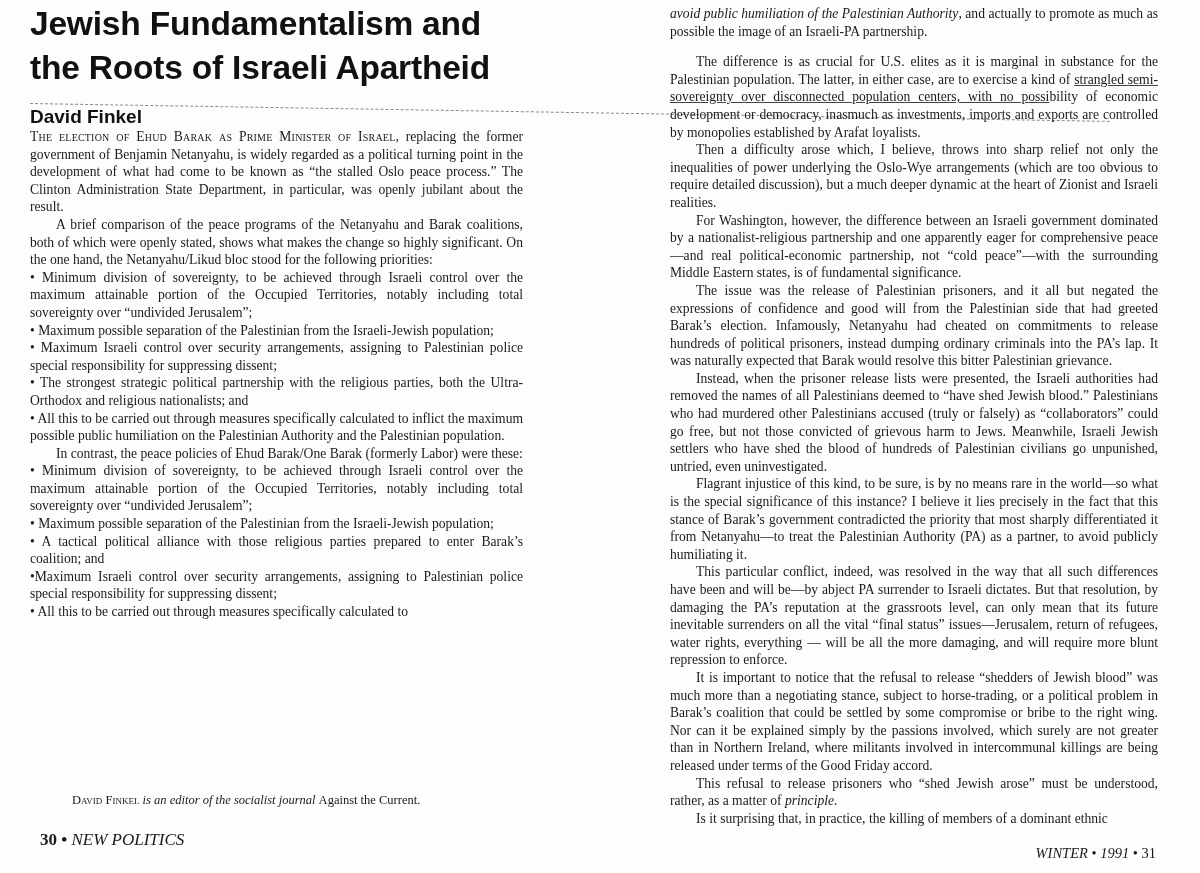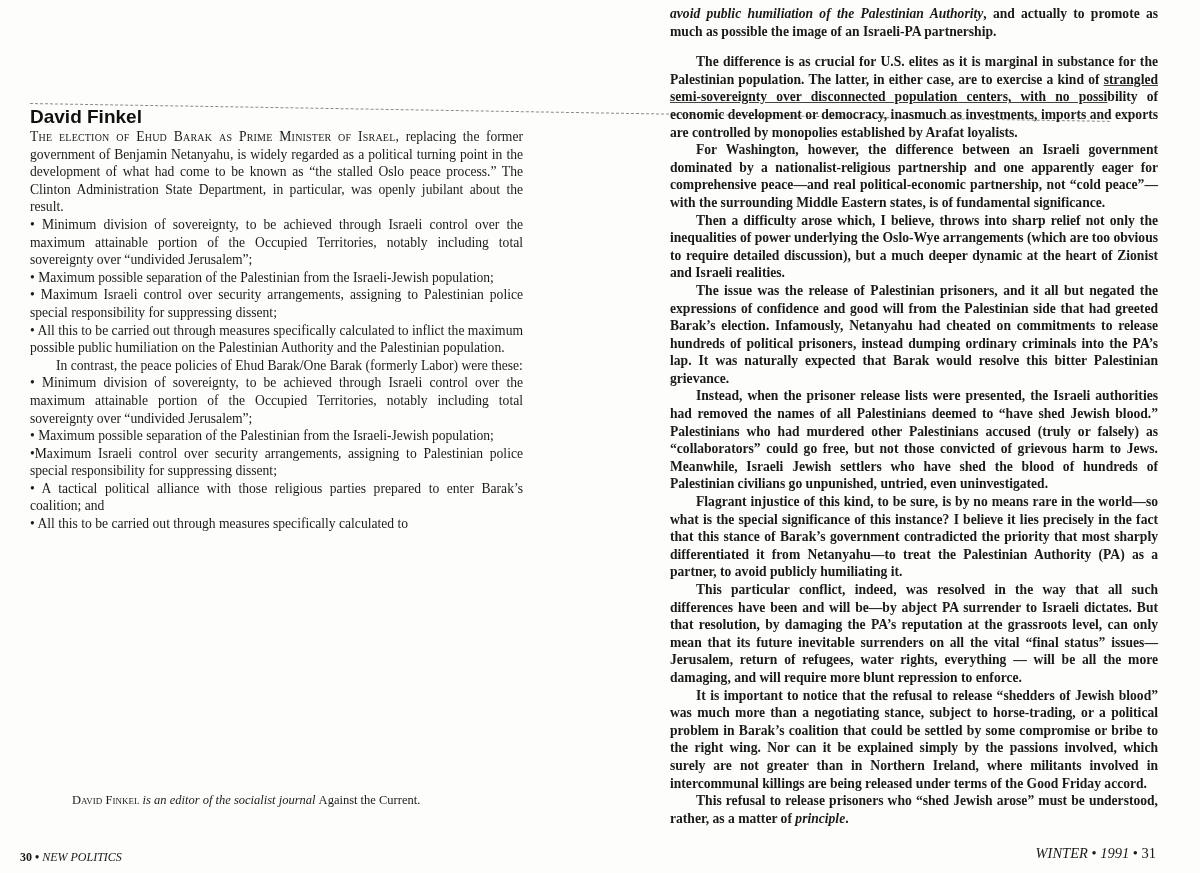--- a/index.html
+++ b/index.html
@@ -25,80 +25,87 @@
   }
   .byline {
     position: absolute; left: 30px; top: 106px;
     font-family: "Liberation Sans", "DejaVu Sans", sans-serif;
     font-weight: bold; font-size: 19px; color: #111;
   }
   .col {
     position: absolute; font-size: 13.6px; line-height: 17.6px; text-align: justify;
   }
   #left-col { left: 30px; top: 128px; width: 493px; }
-  #right-col { left: 670px; top: 5px; width: 488px; font-weight: bold; }
+  #right-col { left: 670px; top: 5px; width: 488px; }
   .col p { margin: 0; }
   .indent { text-indent: 26px; }
   .lead-caps { font-variant: small-caps; letter-spacing: 0.2px; }
   .bullet { text-indent: 0; }
   .gap { height: 8px; }
   .note {
     position: absolute; left: 72px; top: 793px; font-size: 12.5px; white-space: nowrap;
   }
   .note .sc { font-variant: small-caps; }
   .note .it { font-style: italic; text-align: center; }
   .folio-left {
-    position: absolute; left: 20px; top: 830px; font-size: 12px; white-space: nowrap; margin-top: 20px;
+    position: absolute; left: 40px; top: 830px; font-size: 17px; white-space: nowrap;
   }
   .folio-right {
     position: absolute; right: 44px; top: 845px; font-size: 14.5px; white-space: nowrap;
   }
   .it { font-style: italic; }
   .ul { text-decoration: underline; text-decoration-color: #444; }
 </style>
 </head>
 <body>
 
 <div class="page" id="left-page">
+  <h1 class="title" style="margin:0">
+    <div>Jewish Fundamentalism and</div>
+    <div>the Roots of Israeli Apartheid</div>
+  </h1>
   <div class="byline">David Finkel</div>
 
   <div class="col" id="left-col">
     <p><span class="lead-caps">The election of Ehud Barak as Prime Minister of Israel,</span><span> replacing the former government of Benjamin Netanyahu, is widely regarded as a political turning point in the development of what had come to be known as “the stalled Oslo peace process.” The Clinton Administration State Department, in particular, was openly jubilant about the result.</span></p>
+    <p class="indent">A brief comparison of the peace programs of the Netanyahu and Barak coalitions, both of which were openly stated, shows what makes the change so highly significant. On the one hand, the Netanyahu/Likud bloc stood for the following priorities:</p>
     <div>
       <p class="bullet">• Minimum division of sovereignty, to be achieved through Israeli control over the maximum attainable portion of the Occupied Territories, notably including total sovereignty over “undivided Jerusalem”;</p>
       <p class="bullet">• Maximum possible separation of the Palestinian from the Israeli-Jewish population;</p>
       <p class="bullet">• Maximum Israeli control over security arrangements, assigning to Palestinian police special responsibility for suppressing dissent;</p>
+      <p class="bullet">• The strongest strategic political partnership with the religious parties, both the Ultra-Orthodox and religious nationalists; and</p>
       <p class="bullet">• All this to be carried out through measures specifically calculated to inflict the maximum possible public humiliation on the Palestinian Authority and the Palestinian population.</p>
     </div>
     <p class="indent">In contrast, the peace policies of Ehud Barak/One Barak (formerly Labor) were these:</p>
     <div>
       <p class="bullet">• Minimum division of sovereignty, to be achieved through Israeli control over the maximum attainable portion of the Occupied Territories, notably including total sovereignty over “undivided Jerusalem”;</p>
       <p class="bullet">• Maximum possible separation of the Palestinian from the Israeli-Jewish population;</p>
+      <p class="bullet">• A tactical political alliance with those religious parties prepared to enter Barak’s coalition; and</p>
       <p class="bullet">•Maximum Israeli control over security arrangements, assigning to Palestinian police special responsibility for suppressing dissent;</p>
-      <p class="bullet">• A tactical political alliance with those religious parties prepared to enter Barak’s coalition; and</p>
       <p class="bullet" style="text-align:left">• All this to be carried out through measures specifically calculated to</p>
     </div>
   </div>
 
   <div class="note"><span class="sc">David Finkel</span><span class="it"> is an editor of the socialist journal </span><span>Against the Current.</span></div>
 
   <div class="folio-left"><b>30 • </b><span class="it">NEW POLITICS</span></div>
 </div>
 
 <div class="rule"></div>
 
 <div class="page" id="right-page">
   <div class="col" id="right-col" style="left:70px">
     <p><span class="it">avoid public humiliation of the Palestinian Authority</span><span>, and actually to promote as much as possible the image of an Israeli-PA partnership.</span></p>
     <div class="gap" style="height:13px"></div>
     <p class="indent"><span>The difference is as crucial for U.S. elites as it is marginal in substance for the Palestinian population. The latter, in either case, are to exercise a kind of </span><span class="ul">strangled semi-sovereignty over disconnected population centers, with no possi</span><span>bility of economic development or democracy, inasmuch as investments, imports and exports are controlled by monopolies established by Arafat loyalists.</span></p>
+    <p class="indent">Then a difficulty arose which, I believe, throws into sharp relief not only the inequalities of power underlying the Oslo-Wye arrangements (which are too obvious to require detailed discussion), but a much deeper dynamic at the heart of Zionist and Israeli realities.</p>
     <p class="indent">For Washington, however, the difference between an Israeli government dominated by a nationalist-religious partnership and one apparently eager for comprehensive peace—and real political-economic partnership, not “cold peace”—with the surrounding Middle Eastern states, is of fundamental significance.</p>
-    <p class="indent">Then a difficulty arose which, I believe, throws into sharp relief not only the inequalities of power underlying the Oslo-Wye arrangements (which are too obvious to require detailed discussion), but a much deeper dynamic at the heart of Zionist and Israeli realities.</p>
     <p class="indent">The issue was the release of Palestinian prisoners, and it all but negated the expressions of confidence and good will from the Palestinian side that had greeted Barak’s election. Infamously, Netanyahu had cheated on commitments to release hundreds of political prisoners, instead dumping ordinary criminals into the PA’s lap. It was naturally expected that Barak would resolve this bitter Palestinian grievance.</p>
     <p class="indent">Instead, when the prisoner release lists were presented, the Israeli authorities had removed the names of all Palestinians deemed to “have shed Jewish blood.” Palestinians who had murdered other Palestinians accused (truly or falsely) as “collaborators” could go free, but not those convicted of grievous harm to Jews. Meanwhile, Israeli Jewish settlers who have shed the blood of hundreds of Palestinian civilians go unpunished, untried, even uninvestigated.</p>
     <p class="indent">Flagrant injustice of this kind, to be sure, is by no means rare in the world—so what is the special significance of this instance? I believe it lies precisely in the fact that this stance of Barak’s government contradicted the priority that most sharply differentiated it from Netanyahu—to treat the Palestinian Authority (PA) as a partner, to avoid publicly humiliating it.</p>
     <p class="indent">This particular conflict, indeed, was resolved in the way that all such differences have been and will be—by abject PA surrender to Israeli dictates. But that resolution, by damaging the PA’s reputation at the grassroots level, can only mean that its future inevitable surrenders on all the vital “final status” issues—Jerusalem, return of refugees, water rights, everything — will be all the more damaging, and will require more blunt repression to enforce.</p>
     <p class="indent">It is important to notice that the refusal to release “shedders of Jewish blood” was much more than a negotiating stance, subject to horse-trading, or a political problem in Barak’s coalition that could be settled by some compromise or bribe to the right wing. Nor can it be explained simply by the passions involved, which surely are not greater than in Northern Ireland, where militants involved in intercommunal killings are being released under terms of the Good Friday accord.</p>
     <p class="indent"><span>This refusal to release prisoners who “shed Jewish arose” must be understood, rather, as a matter of </span><span class="it">principle</span><span>.</span></p>
+    <p class="indent" style="text-align:left">Is it surprising that, in practice, the killing of members of a dominant ethnic</p>
   </div>
 
   <div class="folio-right"><span class="it">WINTER</span><span> • </span><span class="it">1991</span><span> • 31</span></div>
 </div>
 
 </body></html>

